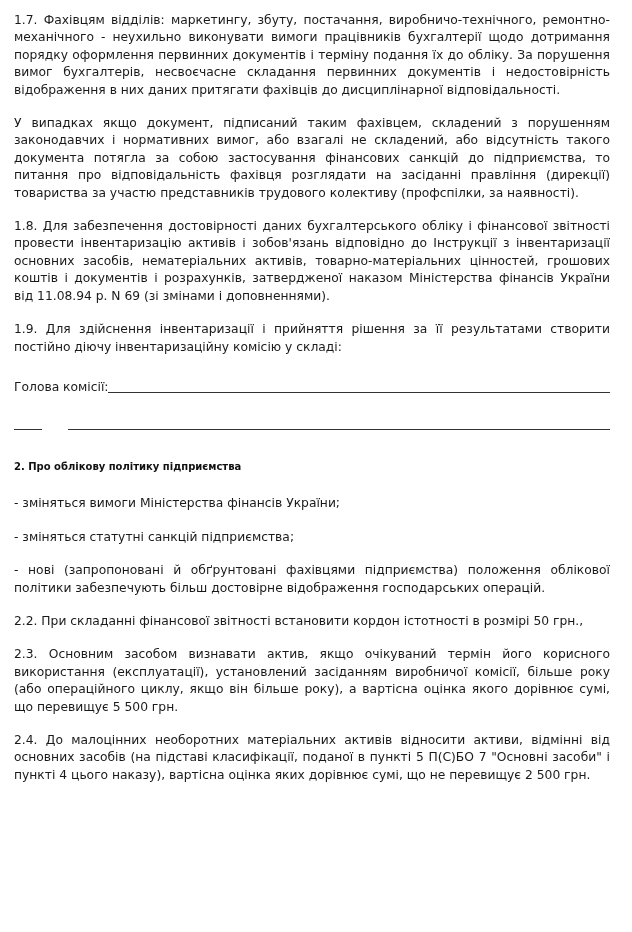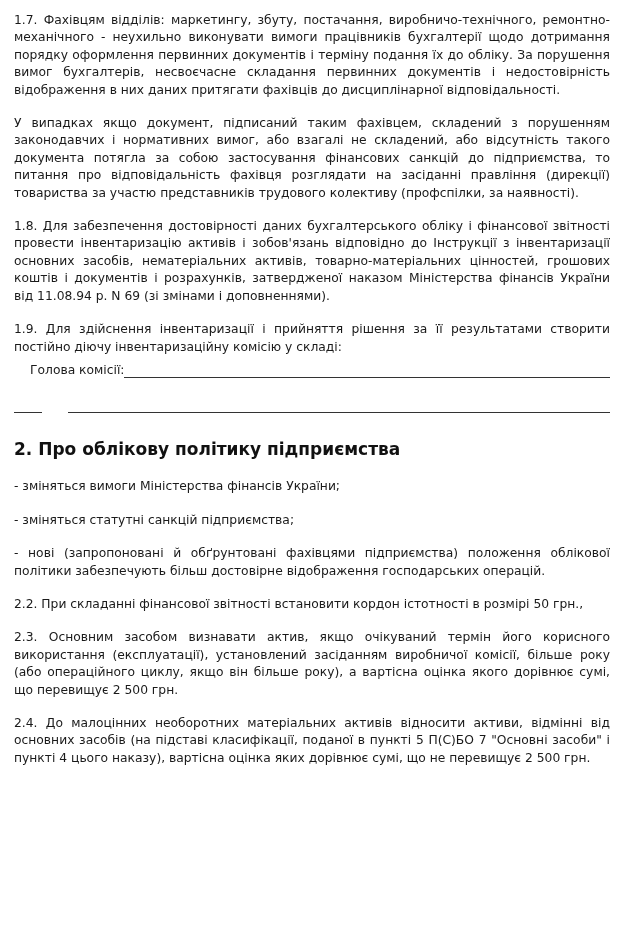--- a/index.html
+++ b/index.html
@@ -22,35 +22,35 @@
     overflow: hidden;
   }
   p.para {
     margin: 0 0 16px 0;
     font-size: 12.3px;
     line-height: 17.4px;
     text-align: justify;
     color: #1a1a1a;
   }
   p.para.tight {
-    margin-bottom: 6px;
+    margin-bottom: 23px;
   }
   .heading {
     margin: 28px 0 20px 0;
-    font-size: 17px;
+    font-size: 10px;
     font-weight: bold;
     line-height: 17px;
     color: #111;
   }
   .sign-line {
     display: flex;
-    align-items: center;
+    align-items: flex-start;
     font-size: 12.3px;
     line-height: 17.4px;
-    margin: 0 0 16px 16px;
+    margin: 0 0 16px 0;
   }
   .sign-label {
     white-space: nowrap;
   }
   .sign-rule {
     flex: 1 1 auto;
     border-bottom: 1px solid #333;
     height: 13px;
     margin-left: 0px;
   }
@@ -92,16 +92,16 @@
     <span class="blank-dash"></span>
     <span class="blank-rule"></span>
   </div>
 
   <div class="heading">2. Про облікову політику підприємства</div>
 
   <p class="para">- зміняться вимоги Міністерства фінансів України;</p>
   <p class="para">- зміняться статутні санкцій підприємства;</p>
   <p class="para">- нові (запропоновані й обґрунтовані фахівцями підприємства) положення облікової політики забезпечують більш достовірне відображення господарських операцій.</p>
   <p class="para">2.2. При складанні фінансової звітності встановити кордон істотності в розмірі 50 грн.,</p>
-  <p class="para">2.3. Основним засобом визнавати актив, якщо очікуваний термін його корисного використання (експлуатації), установлений засіданням виробничої комісії, більше року (або операційного циклу, якщо він більше року), а вартісна оцінка якого дорівнює сумі, що  перевищує 2 500 грн.</p>
+  <p class="para">2.3. Основним засобом визнавати актив, якщо очікуваний термін його корисного використання (експлуатації), установлений засіданням виробничої комісії, більше року (або операційного циклу, якщо він більше року), а вартісна оцінка якого дорівнює сумі, що  перевищує 5 500 грн.</p>
   <p class="para">2.4. До малоцінних необоротних матеріальних активів відносити активи, відмінні від основних засобів (на підставі класифікації, поданої в пункті 5 П(С)БО 7 "Основні засоби" і пункті 4 цього наказу), вартісна оцінка яких дорівнює сумі, що не перевищує 2 500 грн.</p>
 
 </div>
 
 </body></html>

